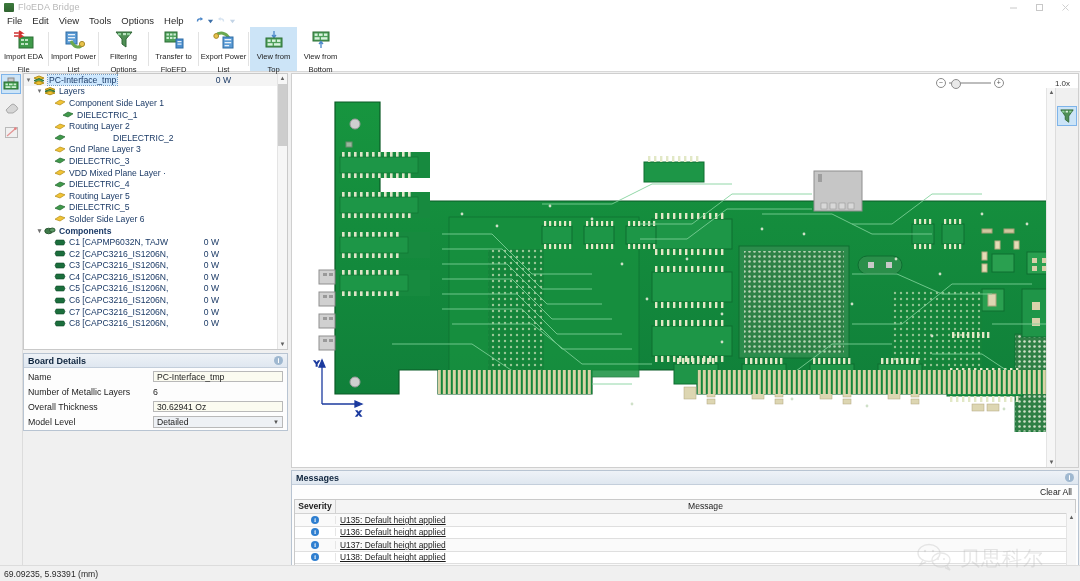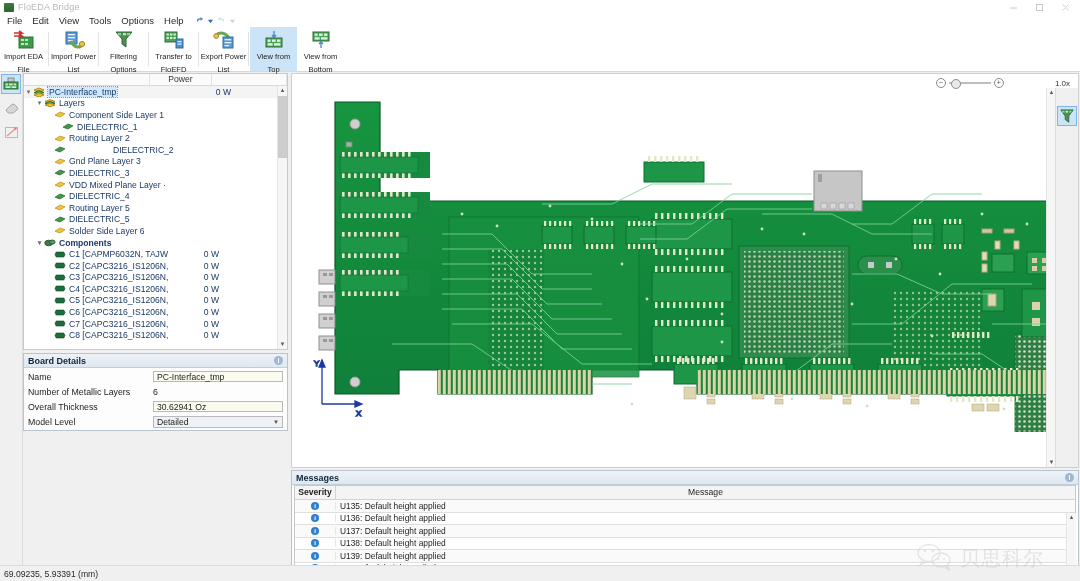--- a/index.html
+++ b/index.html
@@ -112,21 +112,21 @@
   .msg-clear{text-align:right;font-size:8.6px;color:#1c1c1c;padding:2px 6px 2px 0;}
   .msg-table{margin:0 2px;border:1px solid #c9c9c9;background:#fff;}
   .msg-thead{display:flex;height:13px;background:#f4f4f4;border-bottom:1px solid #d2d2d2;font-size:8.6px;color:#1c1c1c;}
   .msg-th-sev{width:40px;text-align:center;line-height:13px;border-right:1px solid #d2d2d2;font-weight:bold;}
   .msg-th-msg{flex:1;text-align:center;line-height:13px;}
   .msg-row{display:flex;height:11.5px;border-bottom:1px solid #dfdfdf;font-size:8.4px;color:#1c1c1c;align-items:center;}
   .msg-row:nth-child(odd){background:#fafafa;}
   .msg-sev{width:40px;display:flex;align-items:center;justify-content:center;border-right:1px solid #e6e6e6;}
   .info-dot{width:8px;height:8px;border-radius:50%;background:#2f7fd0;color:#fff;font-size:6px;
      line-height:8px;text-align:center;font-weight:bold;font-family:"Liberation Serif",serif;}
-  .msg-text{padding-left:4px;}
+  .msg-text{padding-left:4px;text-decoration:underline;}
   .msg-vscroll{position:absolute;right:2px;top:42px;bottom:3px;width:9px;background:#f6f6f6;border-left:1px solid #e4e4e4;}
   .msg-vscroll .arr{position:absolute;left:0;width:9px;height:9px;font-size:6px;color:#606060;text-align:center;line-height:9px;}
 
   
   .watermark{position:absolute;right:36px;bottom:22px;display:flex;align-items:center;gap:4px;
      opacity:.35;z-index:6;pointer-events:none;}
   .wm-text{font-size:20px;color:#b9b9b9;font-family:"DejaVu Sans",sans-serif;letter-spacing:1px;}
 
   
   .statusbar{position:absolute;left:0;bottom:0;width:1080px;height:15px;background:#f0f0f0;
@@ -330,25 +330,20 @@
               <rect x="1.5" y="1.5" width="12" height="10" fill="none" stroke="#b9b9b9"></rect>
               <line x1="3" y1="10" x2="11" y2="3" stroke="#e39393" stroke-width="1.2"></line>
               <circle cx="11.4" cy="2.6" r="1.4" fill="#e58080"></circle>
             </svg>
           </div>
         </div>
 
         <div class="treewrap">
 
           <div class="tree-panel">
-            <div class="tree-head">
-              <div class="th c1"></div>
-              <div class="th c2">Power</div>
-              <div class="th c3"></div>
-            </div>
             <div class="tree-body">
 
               <div class="trow root">
                 <span class="twist">▾</span>
                 <span class="tico">
                   <svg width="12" height="10" viewBox="0 0 12 10">
                     <path d="M1 3 L6 1 L11 3 L6 5 Z" fill="#f0c02e" stroke="#b48f18"></path>
                     <path d="M1 5.6 L6 3.6 L11 5.6 L6 7.6 Z" fill="#4fa05b" stroke="#2c6e35"></path>
                     <path d="M1 8 L6 6 L11 8 L6 10 Z" fill="#f0c02e" stroke="#b48f18"></path>
                   </svg>
@@ -1217,20 +1212,21 @@
             </g>
           </svg>
         </div>
       </div>
 
       <div class="msg-panel">
         <div class="msg-head">
           <span>Messages</span>
           <span class="msg-help">i</span>
         </div>
+        <div class="msg-clear">Clear All</div>
         <div class="msg-table">
           <div class="msg-thead">
             <div class="msg-th-sev">Severity</div>
             <div class="msg-th-msg">Message</div>
           </div>
           <div id="msg-rows">
               <div class="msg-row">
                 <span class="msg-sev">
                   <span class="info-dot">i</span>
                 </span>

